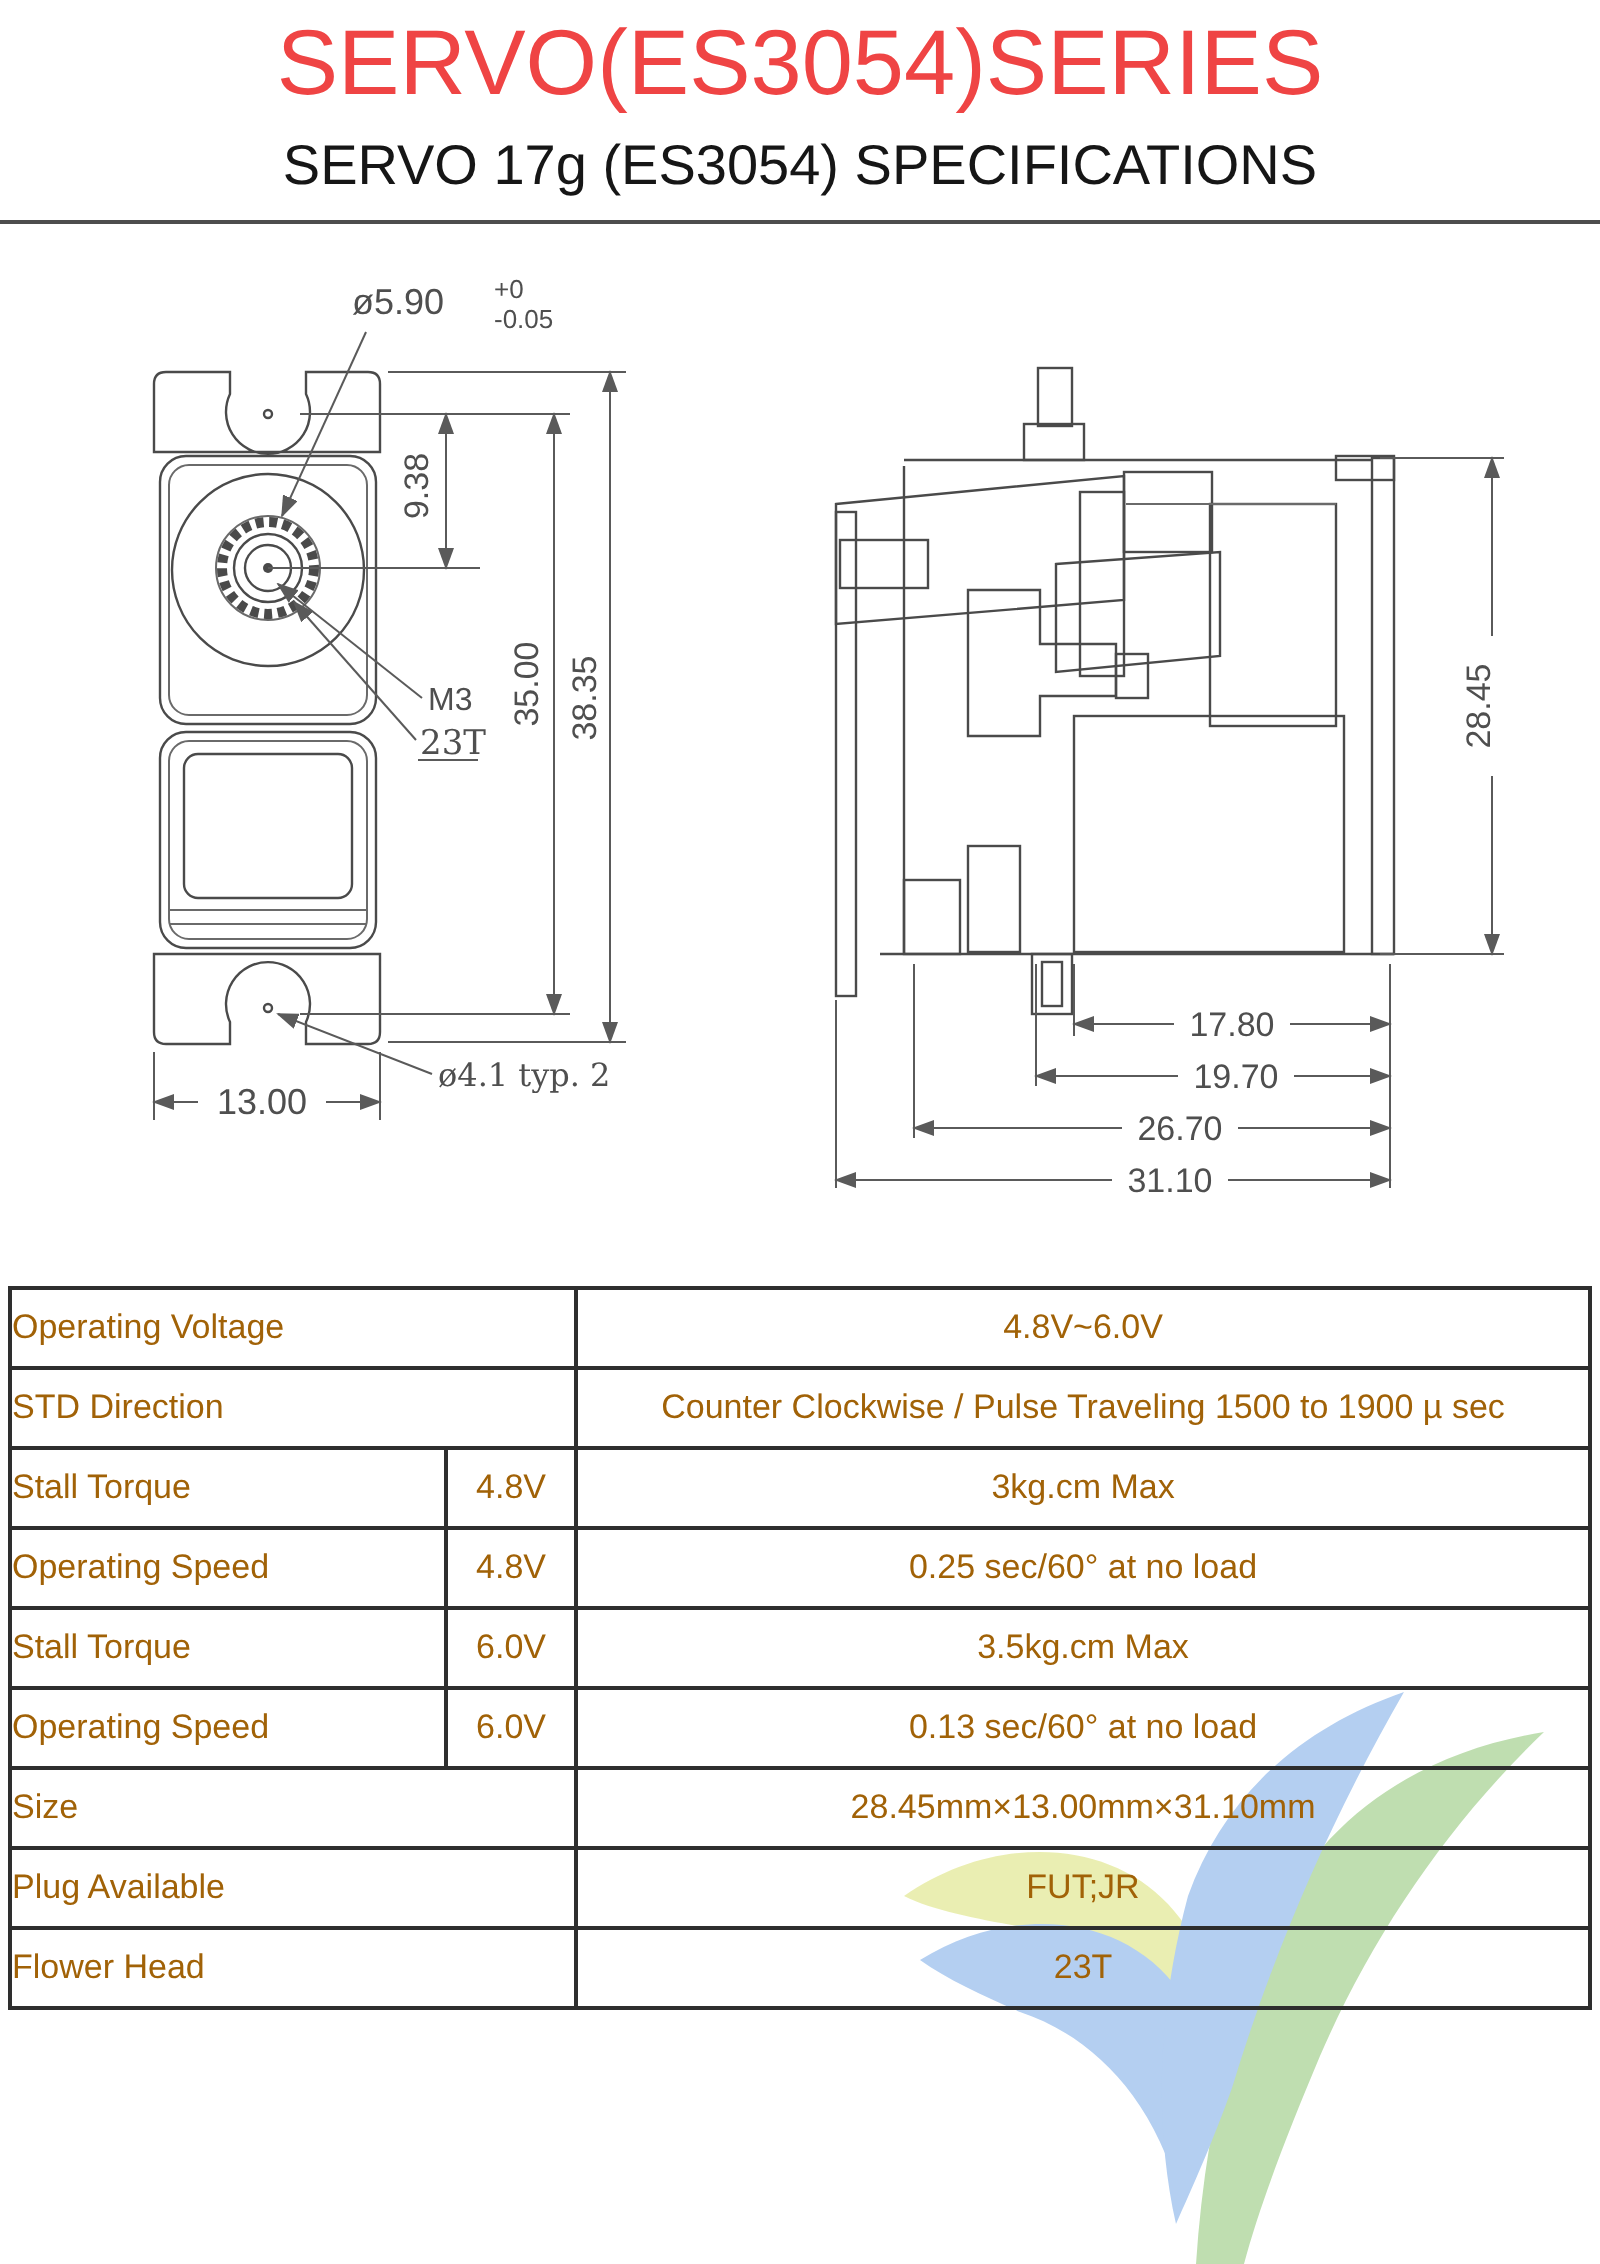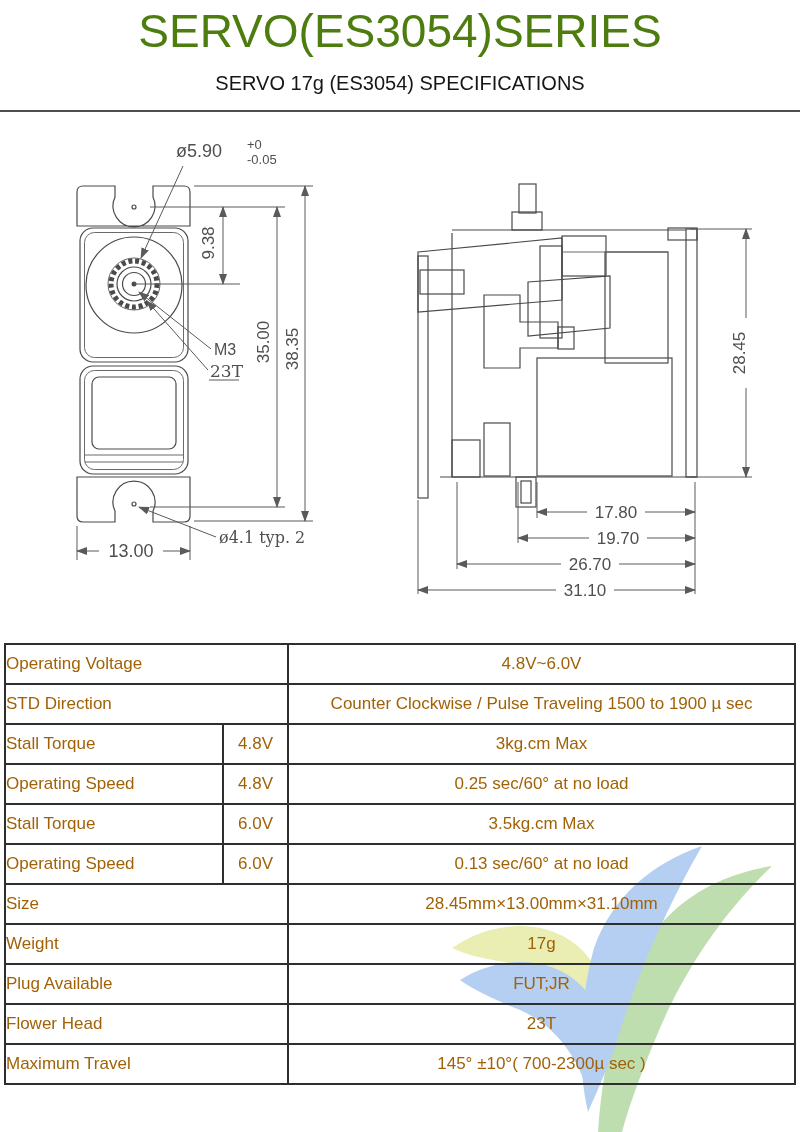--- a/index.html
+++ b/index.html
@@ -1,22 +1,22 @@
 <!DOCTYPE html>
 <html><head>
 <meta charset="utf-8">
 <style>
   html,body{margin:0;padding:0;}
   body{
     width:800px;height:1132px;background:#ffffff;position:relative;overflow:hidden;
     font-family:"Liberation Sans",sans-serif;color:#111;
   }
   .header{position:absolute;top:0;left:0;width:800px;text-align:center;z-index:2;}
-  .title{font-size:46px;line-height:50px;margin:6px 0 0 0;font-weight:400;letter-spacing:0px;color:#4d7c0f;}
-  .subtitle{font-size:20px;line-height:30px;margin:12px 0 0 0;font-weight:400;color:#161616;}
+  .title{font-size:46px;line-height:50px;margin:6px 0 0 0;font-weight:400;letter-spacing:0px;color:#ef4444;}
+  .subtitle{font-size:28px;line-height:30px;margin:12px 0 0 0;font-weight:400;color:#161616;}
   .rule{border:0;border-top:2px solid #4d4d4d;margin:12px 0 0 0;}
   .drawing{position:absolute;top:118px;left:0;z-index:2;}
   .wm{position:absolute;top:0;left:0;z-index:1;}
   table.spec{
     position:absolute;top:643px;left:4px;width:792px;z-index:2;
     border-collapse:collapse;table-layout:fixed;background:transparent;
   }
   table.spec td{
     border:2px solid #2e2e2e;height:38px;font-size:17px;color:#a16207;
     background:transparent;padding:0;vertical-align:middle;
@@ -217,29 +217,21 @@
     <tr>
       <td class="c-label">Operating Speed</td>
       <td class="c-volt">6.0V</td>
       <td class="c-val">0.13 sec/60° at no load</td>
     </tr>
     <tr>
       <td class="c-label" colspan="2">Size</td>
       <td class="c-val">28.45mm×13.00mm×31.10mm</td>
     </tr>
     <tr>
-      <td class="c-label" colspan="2">Weight</td>
-      <td class="c-val">17g</td>
-    </tr>
-    <tr>
       <td class="c-label" colspan="2">Plug Available</td>
       <td class="c-val">FUT;JR</td>
     </tr>
     <tr>
       <td class="c-label" colspan="2">Flower Head</td>
       <td class="c-val">23T</td>
     </tr>
-    <tr>
-      <td class="c-label" colspan="2">Maximum Travel</td>
-      <td class="c-val">145° ±10°( 700-2300µ sec )</td>
-    </tr>
   </tbody>
 </table>
 
 </body></html>

